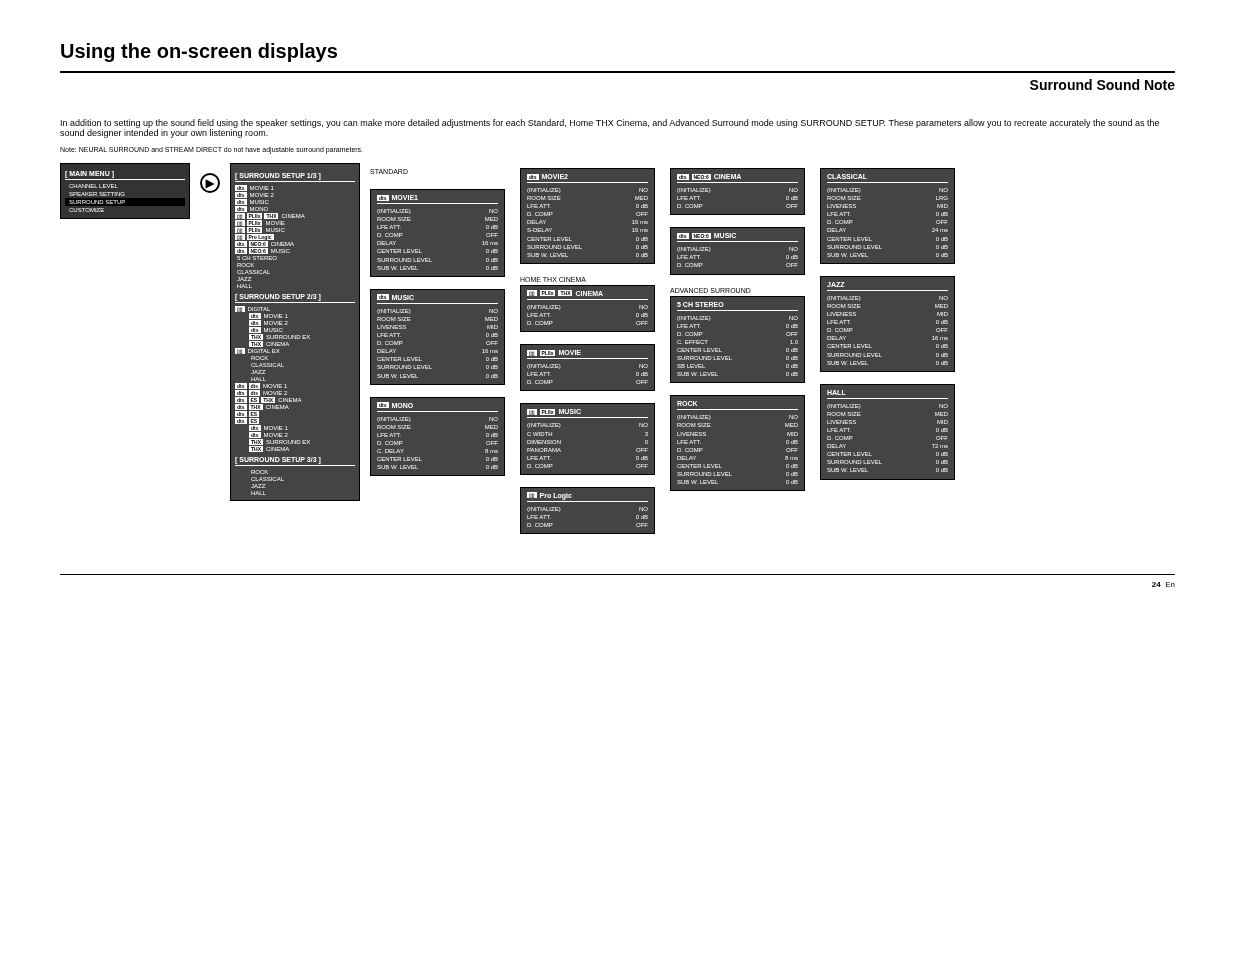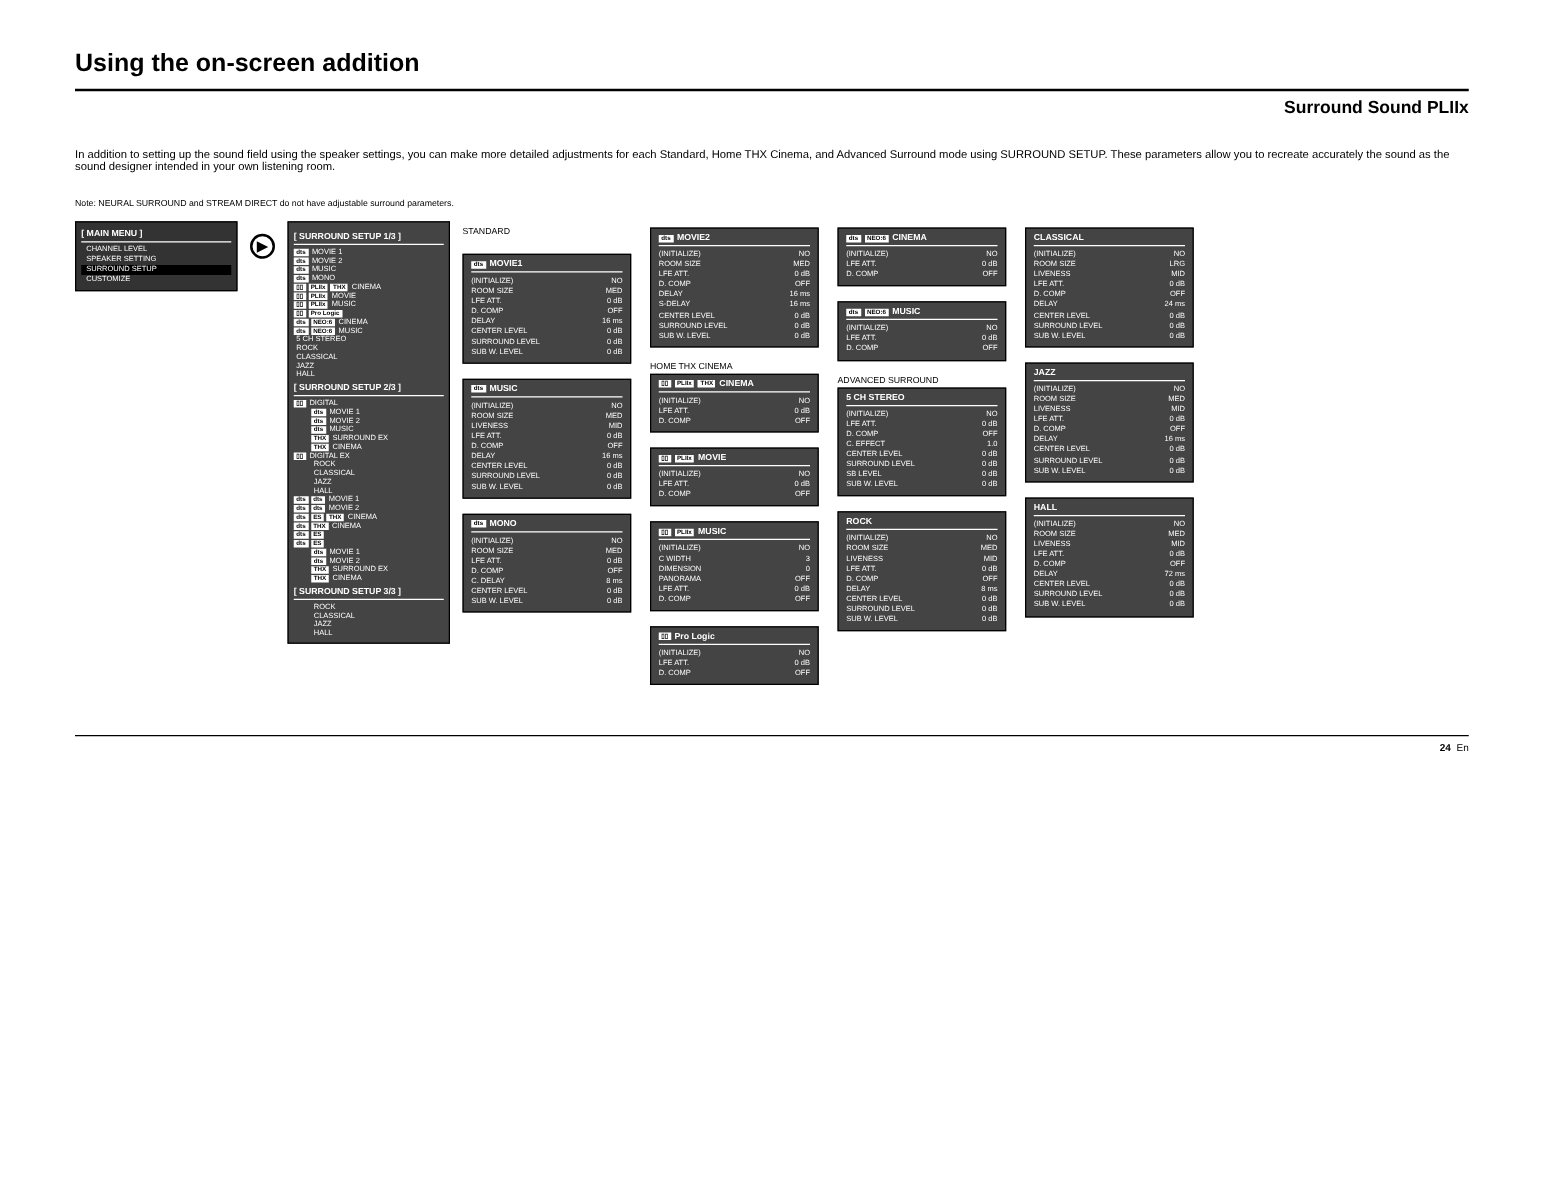--- a/index.html
+++ b/index.html
@@ -2,21 +2,21 @@
 <html><head>
 <meta charset="utf-8">
 <style>
 * { margin: 0; padding: 0; box-sizing: border-box; }
 body { font-family: Arial, Helvetica, sans-serif; background: #fff; width: 1235px; }
 .page { padding: 40px 60px; }
 .header-section { margin-bottom: 20px; }
 .main-title { font-size: 20px; font-weight: bold; color: #000; margin-bottom: 8px; }
 .hr-thick { border: none; border-top: 2px solid #000; margin-bottom: 4px; }
 .sub-header { text-align: right; font-size: 14px; font-weight: bold; color: #000; }
-.intro-text { font-size: 9px; color: #000; margin: 25px 0 22px 0; }
+.intro-text { font-size: 9px; color: #000; margin: 25px 0 8px 0; }
 .intro-note { font-size: 7px; color: #000; margin-bottom: 10px; }
 
 .diagram-area { position: relative; display: flex; gap: 10px; align-items: flex-start; }
 
 .menu-box { background: #444; border: 1px solid #000; padding: 4px; width: 130px; font-size: 6px; color: #fff; }
 .menu-box.dark { background: #333; }
 .menu-title { font-weight: bold; font-size: 7px; border-bottom: 1px solid #fff; padding: 2px 0; margin-bottom: 2px; }
 .menu-item { padding: 1px 0 1px 4px; }
 .menu-item.selected { background: #000; color: #fff; }
 
@@ -43,23 +43,23 @@
 .footer-row { display: flex; justify-content: space-between; font-size: 8px; color: #000; }
 
 .box-group { display: flex; flex-direction: column; }
 .inline-logos { display: inline-flex; gap: 1px; align-items: center; }
 </style>
 </head>
 <body>
 
 <div class="page">
   <div class="header-section">
-    <div class="main-title">Using the on-screen addition</div>
+    <div class="main-title">Using the on-screen displays</div>
     <hr class="hr-thick">
-    <div class="sub-header">Surround Sound PLIIx</div>
+    <div class="sub-header">Surround Sound Note</div>
   </div>
 
   <div class="intro-text">In addition to setting up the sound field using the speaker settings, you can make more detailed adjustments for each Standard, Home THX Cinema, and Advanced Surround mode using SURROUND SETUP. These parameters allow you to recreate accurately the sound as the sound designer intended in your own listening room.</div>
   <div class="intro-note">Note: NEURAL SURROUND and STREAM DIRECT do not have adjustable surround parameters.</div>
 
   <div class="diagram-area">
 
     <div class="menu-box dark">
       <div class="menu-title">[ MAIN MENU ]</div>
       <div id="main-menu-items">

